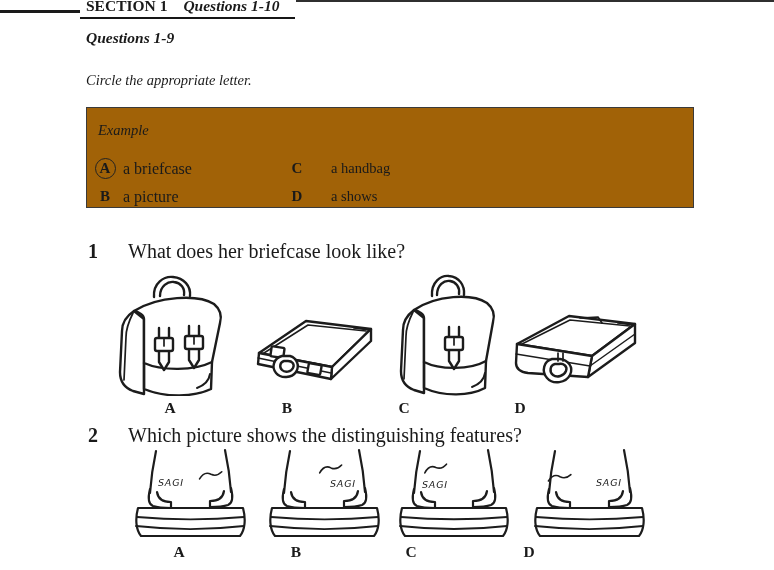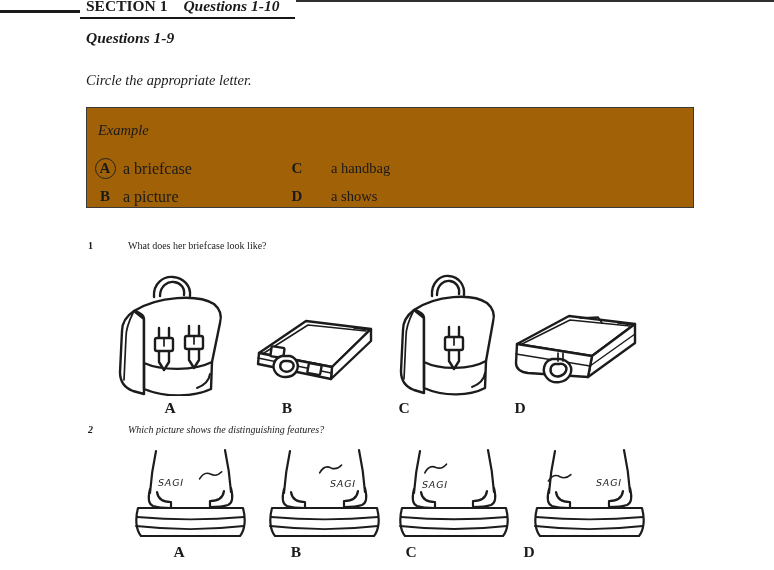--- a/index.html
+++ b/index.html
@@ -33,22 +33,22 @@
   .pos-l1{left:6px;width:24px;text-align:center;}
   .pos-t1{left:36px;font-size:16px;}
   .pos-l2{left:198px;width:24px;text-align:center;}
   .pos-t2{left:236px;font-size:14.5px;margin-left:8px;}
   .circled{
     display:inline-flex;align-items:center;justify-content:center;
     width:21px;height:21px;border:1.7px solid #222;border-radius:50%;
     box-sizing:border-box;margin-top:-2px;
   }
   
-  .q-head{font-size:10px;}
-  .q1-head{top:240px;left:88px;} .q2-head{top:424px;left:88px;font-style:italic;}
+  .q-head{font-size:20px;}
+  .q1-head{top:240px;left:88px;} .q2-head{top:424px;left:88px;}
   .q-num{display:inline-block;width:40px;font-weight:bold;}
   
   .fig{position:absolute;}
   .figA1{left:112px;top:272px;} .figB1{left:246px;top:306px;}
   .figC1{left:394px;top:270px;} .figD1{left:506px;top:303px;}
   .figA2{left:127px;top:447px;} .figB2{left:261px;top:447px;}
   .figC2{left:392px;top:447px;} .figD2{left:526px;top:447px;}
   .opt-label{position:absolute;font-weight:bold;font-size:15.5px;width:16px;text-align:center;}
   .q1-labels span{top:399px;} .q2-labels span{top:543px;}
   .l1a{left:162px;} .l1b{left:279px;} .l1c{left:396px;} .l1d{left:512px;}

